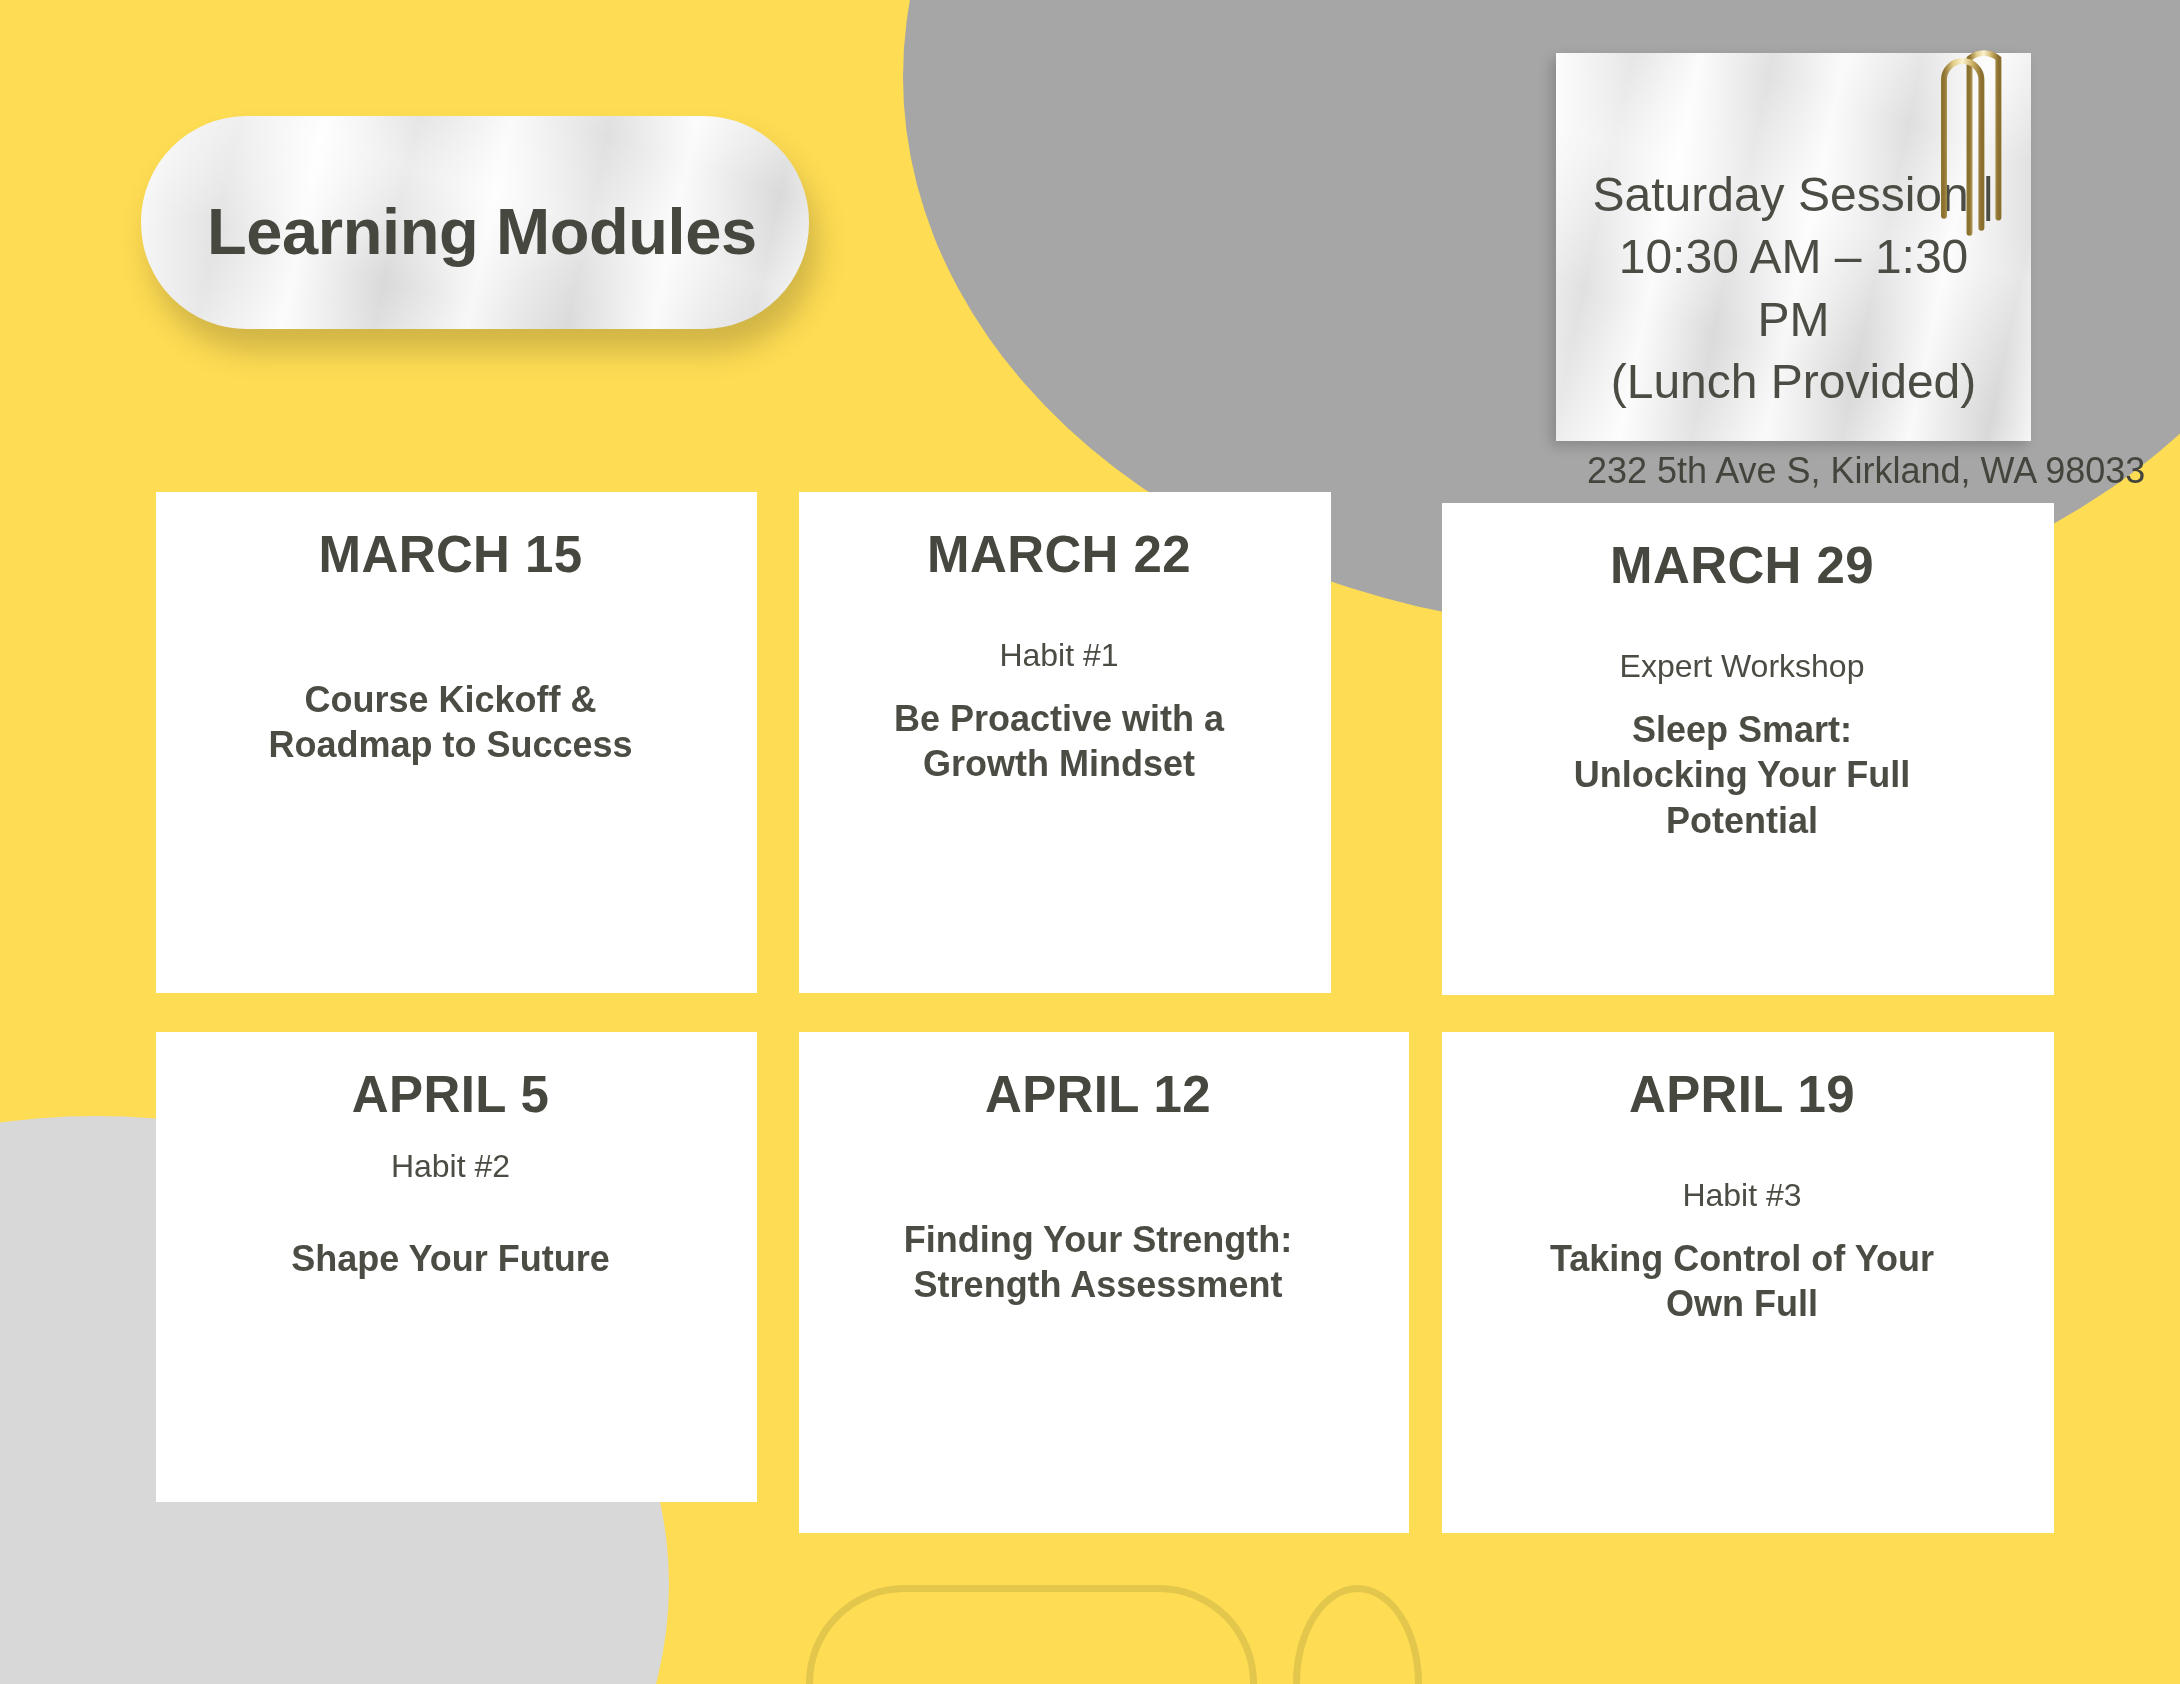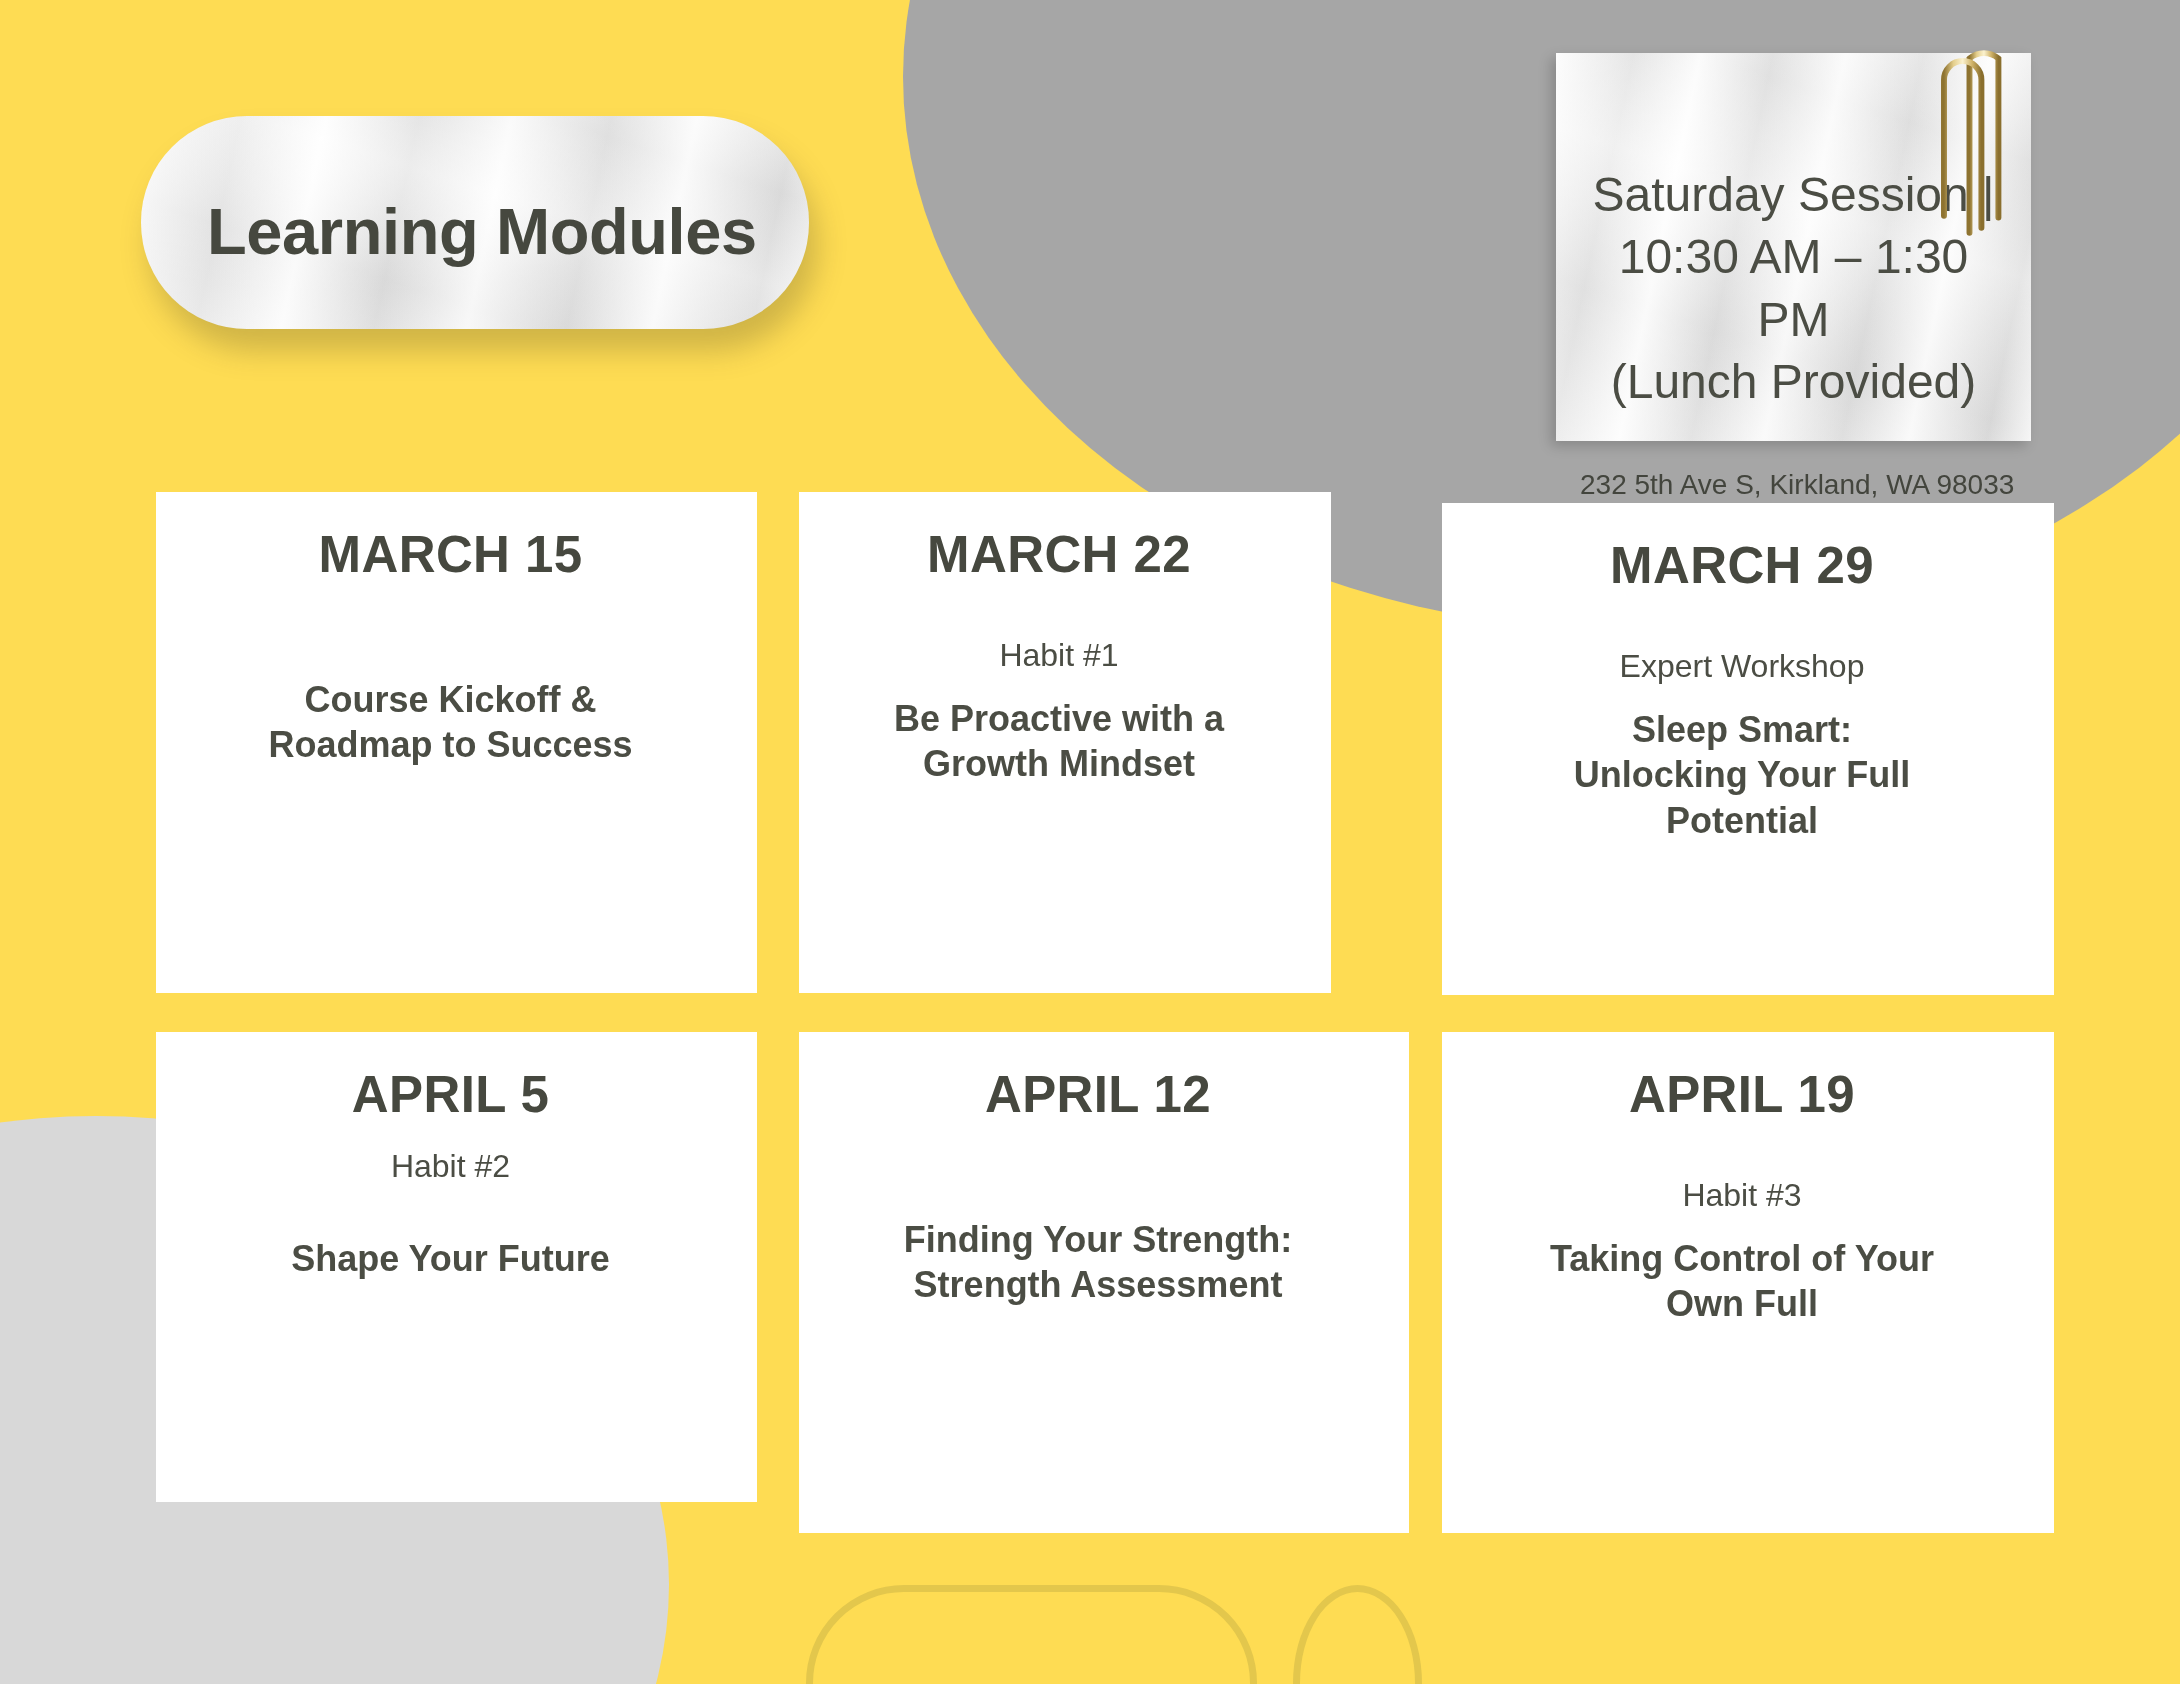--- a/index.html
+++ b/index.html
@@ -78,38 +78,38 @@
     color: #46483F;
     letter-spacing: -0.4px;
     white-space: nowrap;
   }
 
   
   .note {
     position: absolute;
     left: 1556px; top: 53px;
     width: 475px; height: 388px;
-    padding: 0 24px;
+    padding: 0 31px;
     box-shadow: -5.1px 5.1px 12px rgba(0,0,0,.18);
     display: flex;
     flex-direction: column;
     justify-content: flex-start;
     overflow: visible;
   }
   .note .note-main {
     margin-top: 111px;
     font-size: 48px;
     line-height: 1.30;
     color: #4B4D44;
     text-align: center;
     font-weight: 400;
   }
   .note .note-addr {
-    margin-top: 55px;
-    font-size: 28px;
+    margin-top: 36px;
+    font-size: 36px;
     color: #43453D;
     white-space: nowrap;
     font-weight: 400;
   }
   .paperclip {
     position: absolute;
     left: 1910px; top: 20.4px;
     width: 102px; height: 247px;
     pointer-events: none;
   }

